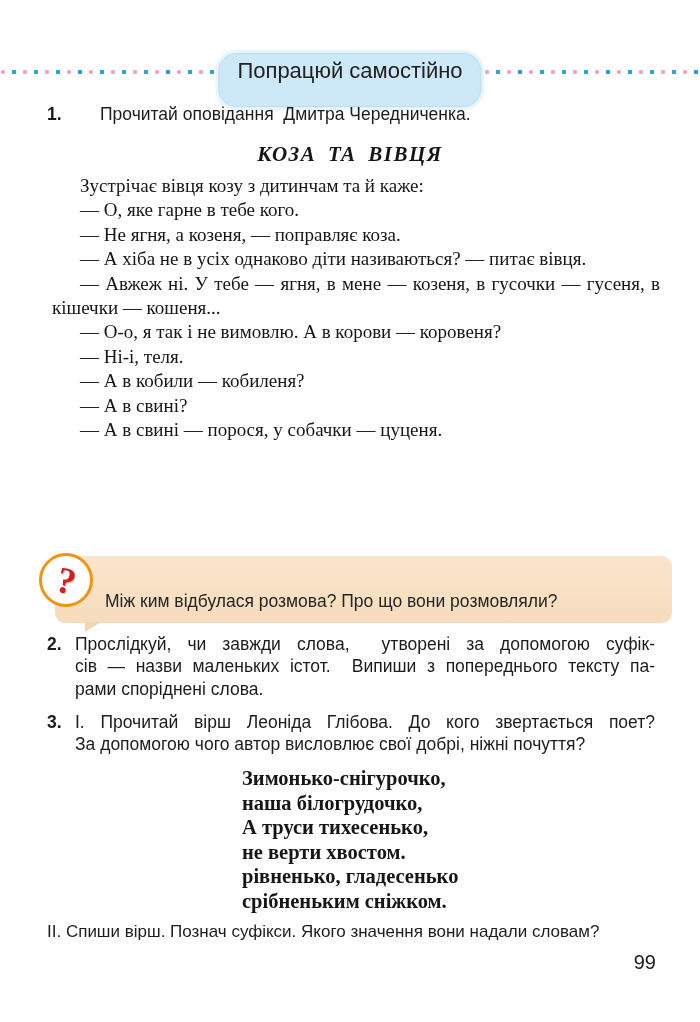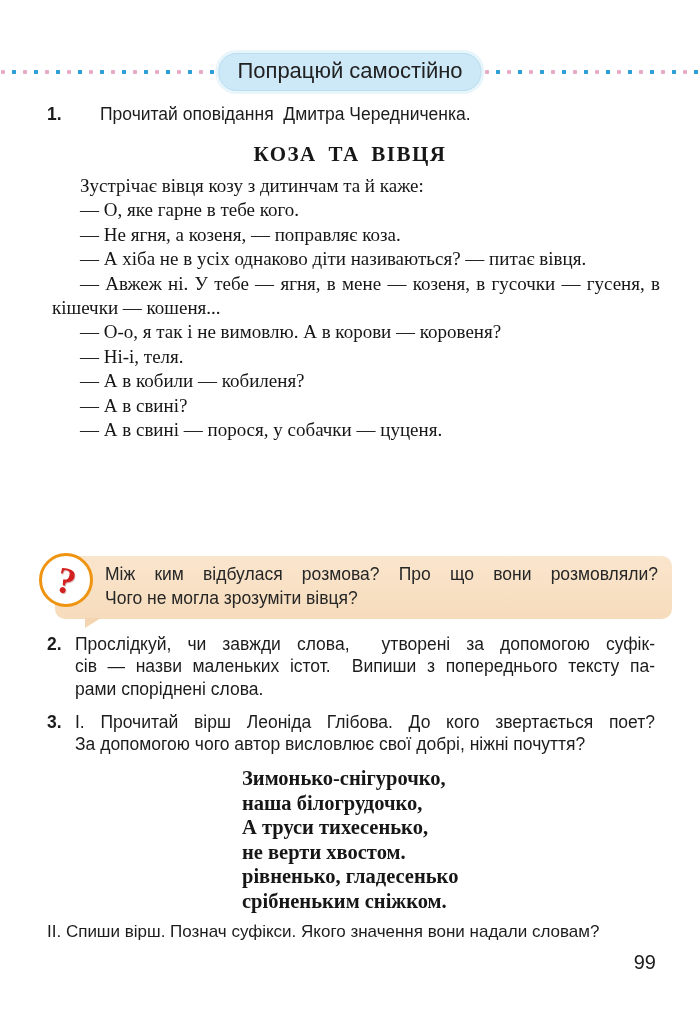--- a/index.html
+++ b/index.html
@@ -16,38 +16,38 @@
     background-image:
       radial-gradient(circle, #2e9fd6 0 2.1px, rgba(0,0,0,0) 2.5px),
       radial-gradient(circle, #e8a9c6 0 2.0px, rgba(0,0,0,0) 2.4px);
     background-size:22px 6px, 22px 6px;
     background-position:3px 0, 14px 0;
     background-repeat:repeat-x;
   }
   .pill {
     position:absolute; top:53px; left:50%; transform:translateX(-50%);
     background:#cde8f7; border:1px solid #b9ddf1; border-radius:18px;
-    padding:4px 18px 6px 18px;
+    padding:4px 18px 22px 18px;
     font-size:22px; color:#212121; white-space:nowrap;
     box-shadow:0 0 0 3px rgba(205,232,247,0.45);
   }
 
   
   .exercise { position:absolute; left:47px; right:45px; display:flex; font-size:17.5px; line-height:22.4px; }
   .ex-num { font-weight:bold; flex:none; width:28px; }
   .ex1 .ex-num { width:53px; }
   .ex-body { flex:1; white-space:pre-wrap; }
   .jline { text-align:justify; text-align-last:justify; }
   .jline:last-child { text-align-last:left; }
 
   
   .story-title {
     position:absolute; left:0; right:0; top:142px; text-align:center;
     font-family:"Liberation Serif", serif; font-weight:bold;
-    font-size:21px; letter-spacing:1.5px; word-spacing:5px; color:#161616;
+    font-size:21px; letter-spacing:1.5px; word-spacing:5px; color:#161616;font-style:italic;
   }
   .story { position:absolute; left:52px; right:40px; top:174px;
     font-family:"Liberation Serif", serif; font-size:19px; line-height:24.4px; color:#161616; }
   .story-par { text-indent:28px; text-align:justify; }
 
   
   .qbox {
     position:absolute; left:55px; right:28px; top:556px;
     background:linear-gradient(#fae5cd, #f6dcbc);
     border-radius:10px; padding:7px 14px 9px 50px; min-height:42px;
@@ -59,21 +59,21 @@
   .q-icon {
     position:absolute; left:-16px; top:-3px; width:54px; height:54px;
     border-radius:50%; background:#ffffff; border:3px solid #ef9410;
     display:flex; align-items:center; justify-content:center; box-sizing:border-box;
   }
   .q-mark {
     font-family:"Liberation Serif", serif; font-weight:bold; font-size:37px;
     color:#d21f1f; transform:rotate(14deg); line-height:1;
     text-shadow:1px 1px 0 rgba(150,20,20,0.35);
   }
-  .qtext { font-size:17.5px; line-height:23.5px; color:#262626; }
+  .qtext { font-size:17.5px; line-height:23.5px; color:#262626;margin-top:27px; }
 
   
   .poem { position:absolute; left:230px; top:766px;
     font-family:"Liberation Serif", serif; font-weight:bold;
     font-size:20.5px; line-height:24.6px; color:#161616;margin-left:12px; }
 
   .part2 { position:absolute; left:47px; right:40px; top:922px; font-size:17px; color:#1c1c1c; }
 
   .pageno { position:absolute; right:44px; top:951px; font-size:20px; color:#1c1c1c; }
 </style>
@@ -105,21 +105,20 @@
       <div class="story-par">— А в свині — порося, у собачки — цуценя.</div>
     </div>
 
   <div class="qbox">
     <div class="qtail"></div>
     <div class="q-icon">
       <span class="q-mark">?</span>
     </div>
     <div class="qtext">
         <div class="jline">Між ким відбулася розмова? Про що вони розмовляли?</div>
-        <div class="jline">Чого не могла зрозуміти вівця?</div>
       </div>
   </div>
 
   <div class="exercise" style="top:633px;">
     <span class="ex-num">2.</span>
     <div class="ex-body"><div class="jline">Прослідкуй, чи завжди слова,  утворені за допомогою суфік-</div><div class="jline">сів — назви маленьких істот.  Випиши з попереднього тексту па-</div><div class="jline">рами споріднені слова.</div></div>
   </div>
 
   <div class="exercise" style="top:711px;">
     <span class="ex-num">3.</span>

